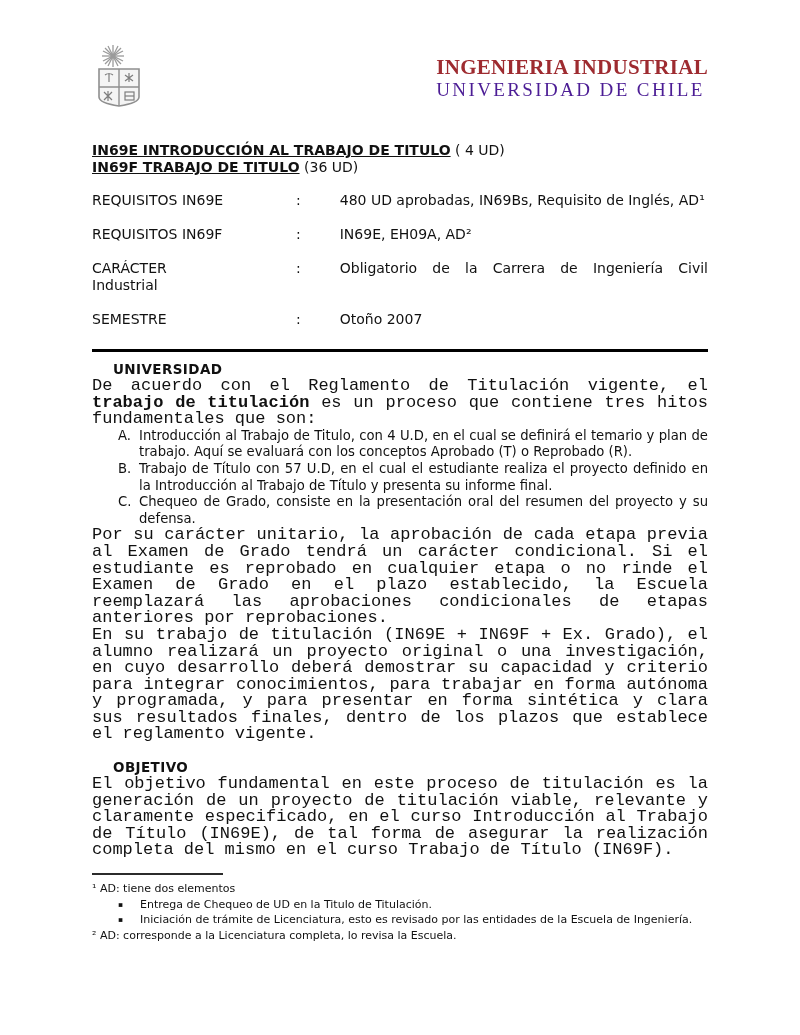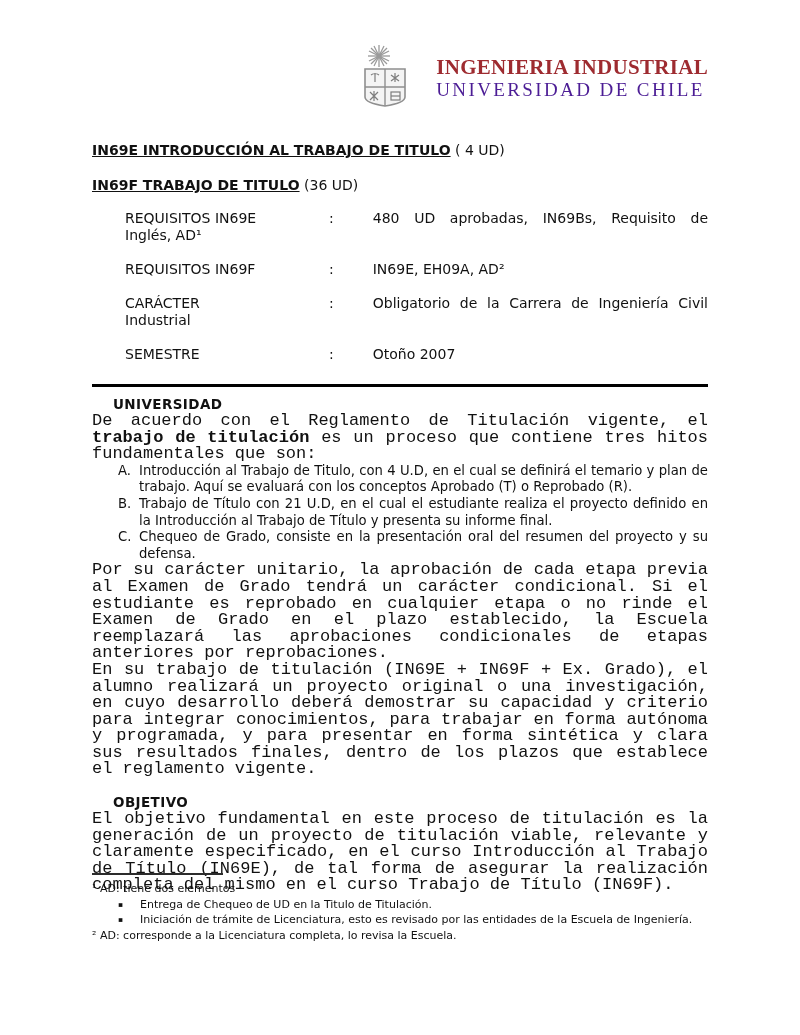--- a/index.html
+++ b/index.html
@@ -3,37 +3,37 @@
 <meta charset="utf-8">
 <style>
   html,body{margin:0;padding:0;}
   body{
     width:800px;height:1035px;position:relative;background:#ffffff;
     font-family:"DejaVu Sans",sans-serif;color:#111111;overflow:hidden;
   }
   .content{position:absolute;left:92px;top:0;width:616px;}
 
   
-  .logo{margin-top:44px;display:flex;justify-content:flex-end;align-items:center;gap:24px;}
+  .logo{margin-top:44px;display:flex;justify-content:space-between;align-items:center;gap:24px;}
   .crest{flex:none;}
   .logo-text{display:flex;flex-direction:column;}
   .logo-line1{font-family:"Liberation Serif",serif;font-weight:bold;font-size:21px;
               color:#9e2b30;letter-spacing:0.3px;line-height:23px;}
   .logo-line2{font-family:"Liberation Serif",serif;font-size:19px;color:#4c1d95;
               letter-spacing:2.4px;line-height:21px;}
 
   
   .doc-title{text-align:left;font-size:14px;font-weight:bold;line-height:17px;}
   .t1{margin-top:30px;}
-  .t2{margin-top:18px;}
+  .t2{}
   .doc-title .underlined{text-decoration:underline;}
   .doc-title .suffix{font-weight:normal;}
 
   
-  .req-block{margin-top:16px;margin-left:33px;}
+  .req-block{margin-top:16px;}
   .req{font-size:14px;line-height:17px;text-align:justify;margin:0 0 17px 0;}
   .req-label{display:inline-block;width:204px;}
   .req-spacer{display:inline-block;width:39px;}
 
   
   .rule{border:none;border-top:3px solid #000;margin:21px 0 0 0;width:616px;}
 
   
   .section-head{font-size:13.5px;font-weight:bold;letter-spacing:0.4px;margin:9px 0 1px 21px;}
   .section-head.later{margin-top:16px;}
@@ -107,21 +107,21 @@
   <h3 class="section-head">UNIVERSIDAD</h3>
   <p class="para"><span>De acuerdo con el Reglamento de Titulación vigente, el </span><b>trabajo de titulación</b><span> es un proceso que contiene tres hitos fundamentales que son:</span></p>
 
   <div class="abc">
     <div class="abc-item">
       <span class="abc-marker">A.</span>
       <span class="abc-text">Introducción al Trabajo de Titulo, con 4 U.D, en el cual se definirá el temario y plan de trabajo. Aquí se evaluará con los conceptos Aprobado (T) o Reprobado (R).</span>
     </div>
     <div class="abc-item">
       <span class="abc-marker">B.</span>
-      <span class="abc-text">Trabajo de Título con 21 U.D, en el cual el estudiante realiza el proyecto definido en la Introducción al Trabajo de Título y presenta su informe final.</span>
+      <span class="abc-text">Trabajo de Título con 57 U.D, en el cual el estudiante realiza el proyecto definido en la Introducción al Trabajo de Título y presenta su informe final.</span>
     </div>
     <div class="abc-item">
       <span class="abc-marker">C.</span>
       <span class="abc-text">Chequeo de Grado, consiste en la presentación oral del resumen del proyecto y su defensa.</span>
     </div>
   </div>
 
   <p class="para">Por su carácter unitario, la aprobación de cada etapa previa al Examen de Grado tendrá un carácter condicional. Si el estudiante es reprobado en cualquier etapa o no rinde el Examen de Grado en el plazo establecido, la Escuela reemplazará las aprobaciones condicionales de etapas anteriores por reprobaciones.</p>
 
   <p class="para">En su trabajo de titulación (IN69E + IN69F + Ex. Grado), el alumno realizará un proyecto original o una investigación, en cuyo desarrollo deberá demostrar su capacidad y criterio para integrar conocimientos, para trabajar en forma autónoma y programada, y para presentar en forma sintética y clara sus resultados finales, dentro de los plazos que establece el reglamento vigente.</p>

